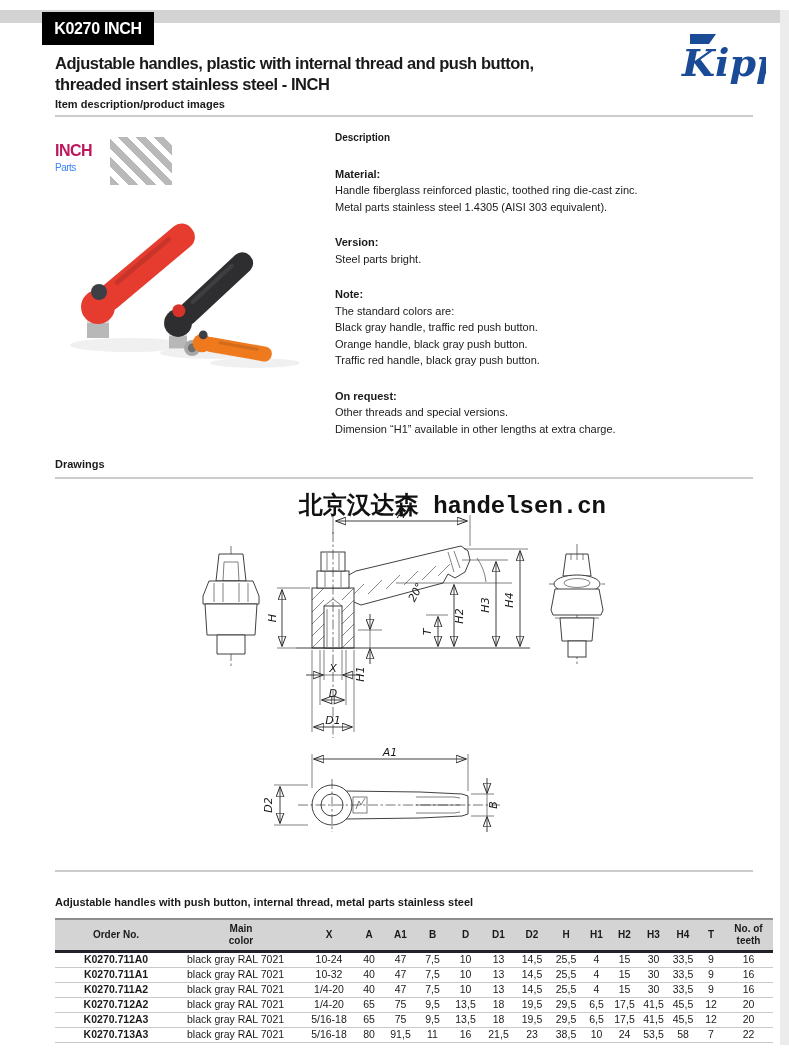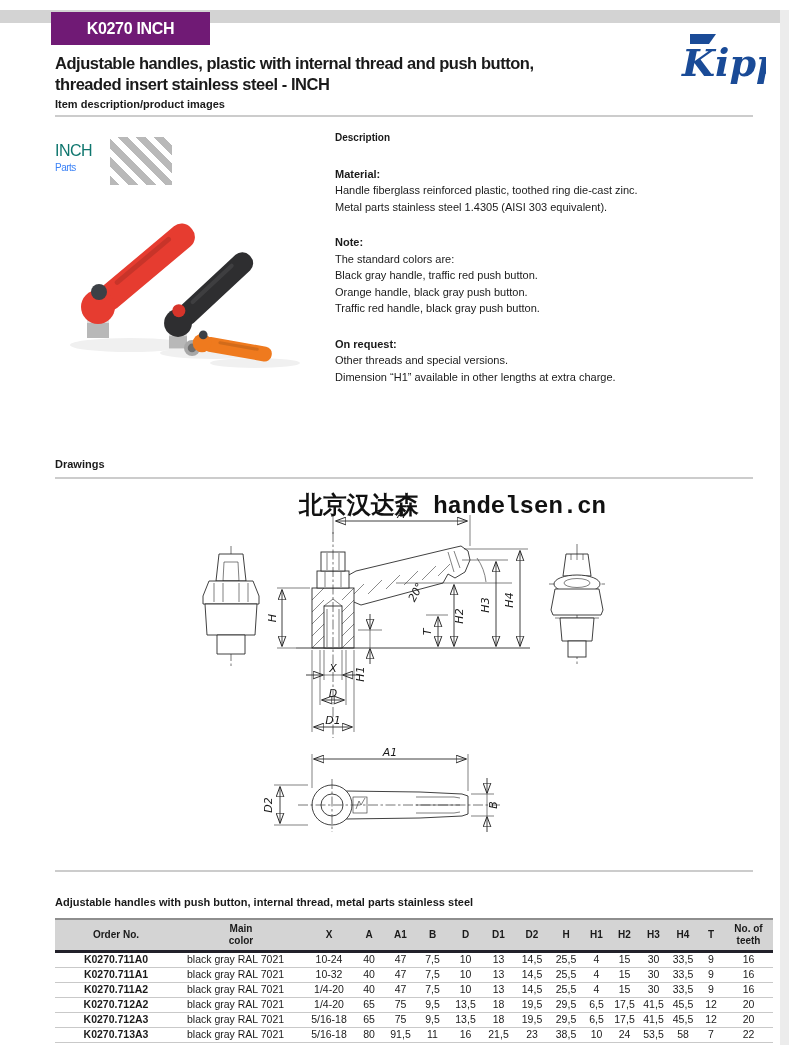--- a/index.html
+++ b/index.html
@@ -5,35 +5,35 @@
   html,body { margin:0; padding:0; }
   body {
     width:789px; height:1050px; position:relative; overflow:hidden;
     background:#ffffff; color:#1a1a1a;
     font-family:"Liberation Sans", sans-serif;
   }
   .top-band { position:absolute; left:0; top:10px; width:789px; height:13px; background:#d3d3d3; }
   .right-band { position:absolute; left:780px; top:10px; width:9px; height:1035px; background:#ececec; }
 
   .code-box {
-    position:absolute; left:51px; top:12px; width:159px; height:33px;
-    background:#701a75; color:#fff; font-weight:bold; font-size:16px;
+    position:absolute; left:42px; top:12px; width:112px; height:33px;
+    background:#000000; color:#fff; font-weight:bold; font-size:16px;
     line-height:33px; text-align:center; letter-spacing:-0.3px;
   }
   .kipp-logo { position:absolute; left:676px; top:24px; }
 
   .title { position:absolute; left:55px; top:53px; font-weight:bold; font-size:16.5px;
            letter-spacing:-0.45px; line-height:21px; white-space:nowrap; }
   .section-label { position:absolute; left:55px; top:98px; font-weight:bold; font-size:11px; }
   .hr { position:absolute; left:55px; width:698px; height:2px; background:#cccccc; }
   .hr1 { top:115px; } .hr2 { top:477px; } .hr3 { top:870px; }
 
   .inch-badge { position:absolute; left:55px; top:137px; width:117px; height:48px; display:flex; }
   .inch-badge-text { width:55px; background:#fff; padding-top:5px; }
-  .inch-top { font-weight:normal; font-size:16px; letter-spacing:-0.5px; line-height:17px; color:#0f766e; }
+  .inch-top { font-weight:bold; font-size:16px; letter-spacing:-0.5px; line-height:17px; color:#be185d; }
   .inch-bottom { font-size:10px; letter-spacing:-0.5px; line-height:17px; color:#3b82f6; }
   .inch-badge-stripes { width:62px; height:48px;
     background:repeating-linear-gradient(45deg,#b9b9b9 0 7px,#ffffff 7px 13px); }
 
   .photos { position:absolute; left:50px; top:195px; }
 
   .desc { position:absolute; left:335px; top:130px; width:420px; font-size:11px; line-height:16.5px; }
   .desc-heading { font-weight:bold; font-size:10px; margin-bottom:17px; }
   .desc-block { margin-bottom:16px;margin-top:19px; }
   .desc-label { font-weight:bold; }
@@ -141,20 +141,26 @@
   <div class="desc-block">
     <div class="desc-label">Material:</div>
 
       <div>Handle fiberglass reinforced plastic, toothed ring die-cast zinc.</div>
 
       <div>Metal parts stainless steel 1.4305 (AISI 303 equivalent).</div>
 
 
   </div>
 
+  <div class="desc-block">
+    <div class="desc-label">Version:</div>
+
+      <div>Steel parts bright.</div>
+
+  </div>
 
   <div class="desc-block">
     <div class="desc-label">Note:</div>
 
       <div>The standard colors are:</div>
 
       <div>Black gray handle, traffic red push button.</div>
 
       <div>Orange handle, black gray push button.</div>
 

